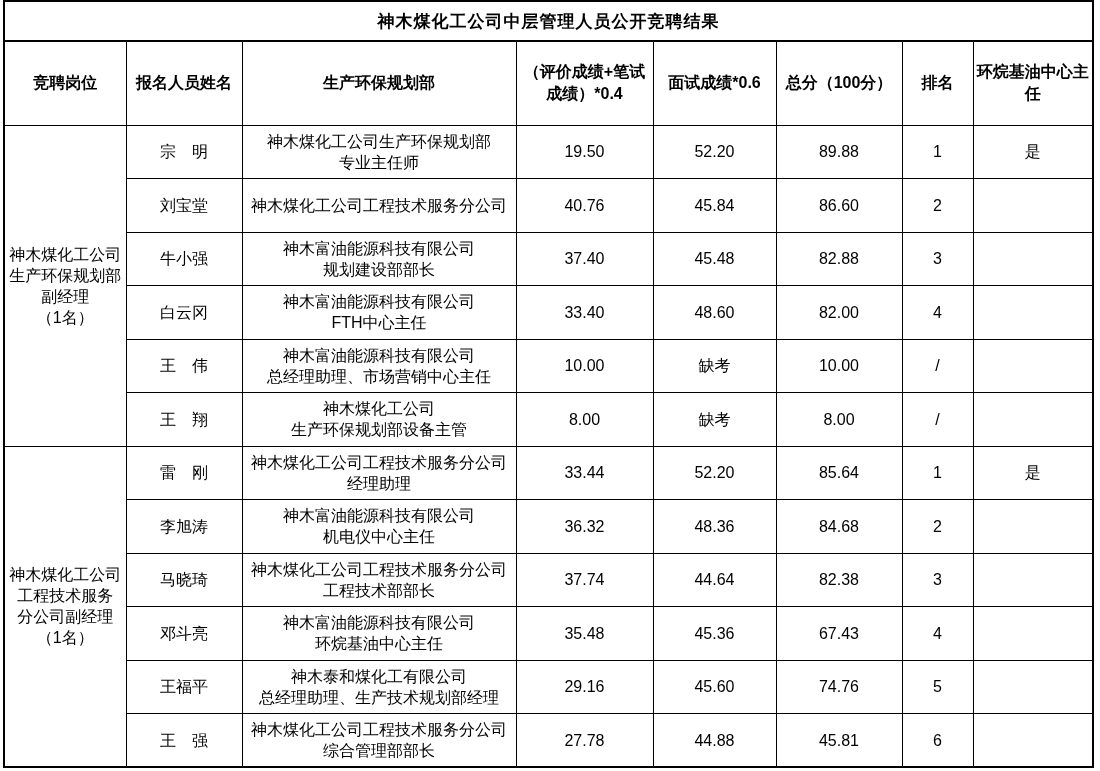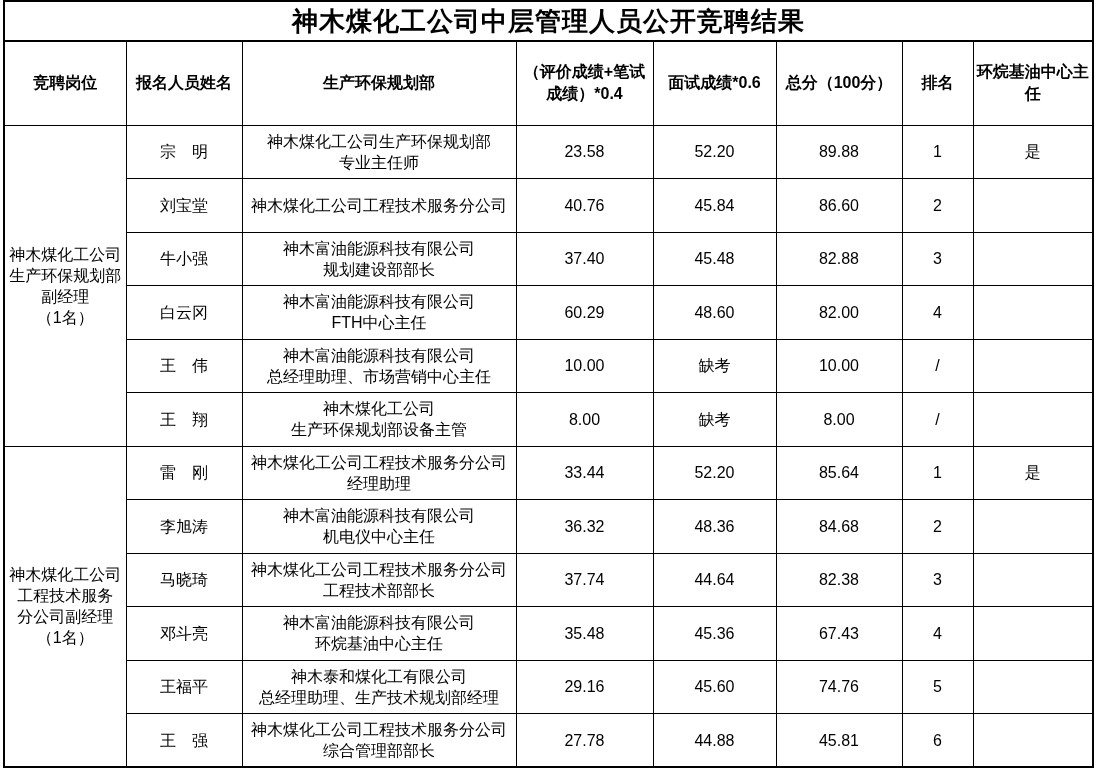--- a/index.html
+++ b/index.html
@@ -23,21 +23,21 @@
     border: 1px solid #000;
     text-align: center;
     vertical-align: middle;
     padding: 0 2px;
     overflow: hidden;
     white-space: pre-line;
   }
   tr.title-row { height: 40px; }
   th.title-cell {
     border-bottom: 2px solid #000;
-    font-size: 26px;
+    font-size: 17px;
     font-weight: bold;
     white-space: nowrap;
     letter-spacing: 1px;
   }
   tr.header-row { height: 84px; margin-top: 48px; }
   tr.header-row th {
     font-size: 16px;
     font-weight: bold;
     line-height: 22px;
   }
@@ -80,21 +80,21 @@
   </thead>
   <tbody>
       <tr>
         <td rowspan="6" class="position-cell">神木煤化工公司
 生产环保规划部
 副经理
 （1名）</td>
         <td>宗　明</td>
         <td>神木煤化工公司生产环保规划部
 专业主任师</td>
-        <td>23.58</td>
+        <td>19.50</td>
         <td>52.20</td>
         <td>89.88</td>
         <td>1</td>
         <td>是</td>
       </tr>
       <tr>
         <td>刘宝堂</td>
         <td>神木煤化工公司工程技术服务分公司</td>
         <td>40.76</td>
         <td>45.84</td>
@@ -109,21 +109,21 @@
         <td>37.40</td>
         <td>45.48</td>
         <td>82.88</td>
         <td>3</td>
         <td></td>
       </tr>
       <tr>
         <td>白云冈</td>
         <td>神木富油能源科技有限公司
 FTH中心主任</td>
-        <td>60.29</td>
+        <td>33.40</td>
         <td>48.60</td>
         <td>82.00</td>
         <td>4</td>
         <td></td>
       </tr>
       <tr>
         <td>王　伟</td>
         <td>神木富油能源科技有限公司
 总经理助理、市场营销中心主任</td>
         <td>10.00</td>

